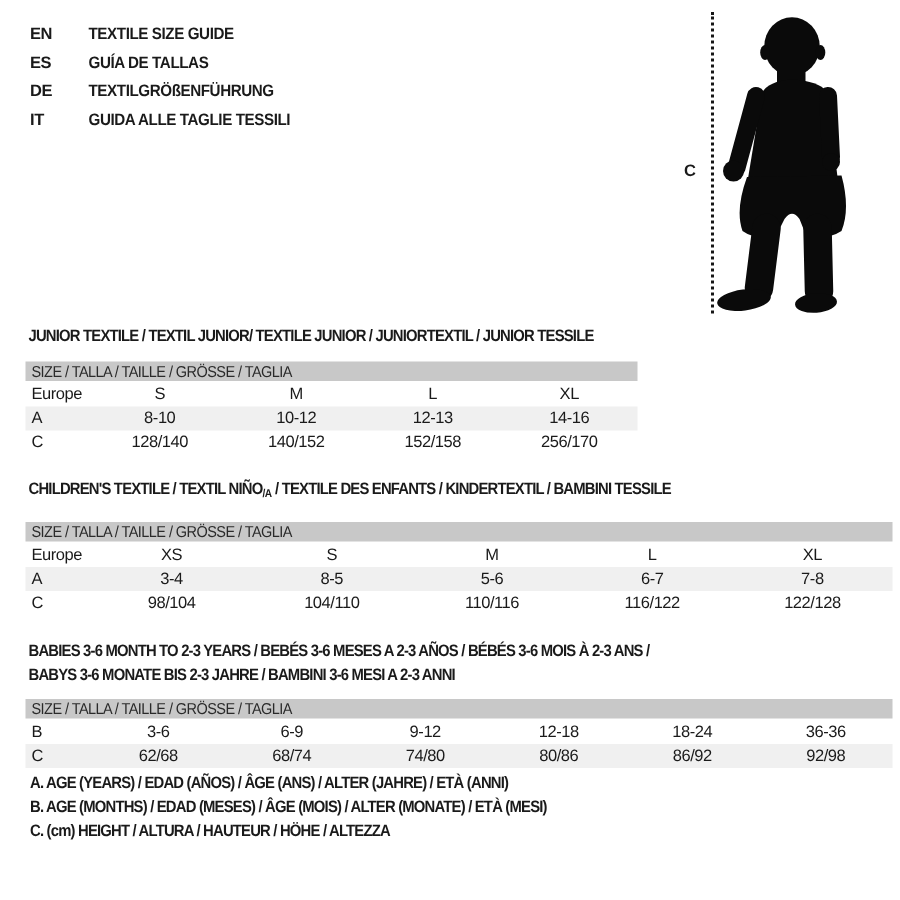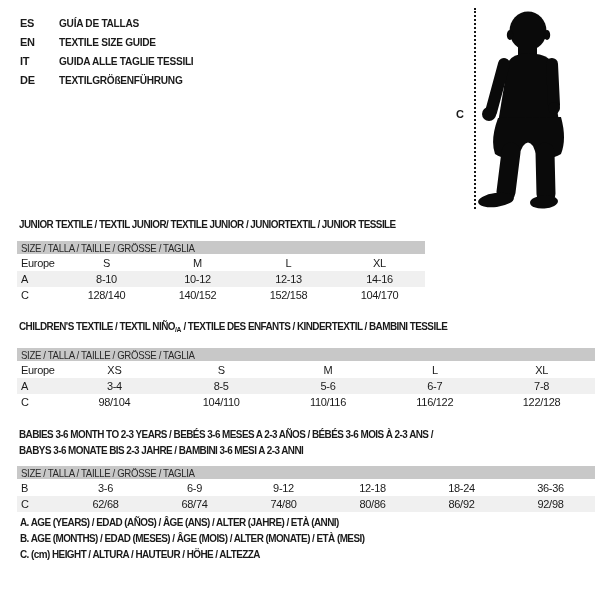--- a/index.html
+++ b/index.html
@@ -59,34 +59,34 @@
   .legend-line {
     height: 16px; font-weight: 700; font-size: 11px; letter-spacing: -0.6px;
     transform: scaleX(0.9); transform-origin: 0 50%; white-space: nowrap;
   }
 </style>
 </head>
 <body>
 
 <div class="lang-block">
   <div class="lang-row">
+    <span class="lang-code">EN</span>
+    <span class="lang-label">TEXTILE SIZE GUIDE</span>
+  </div>
+  <div class="lang-row">
     <span class="lang-code">ES</span>
     <span class="lang-label">GUÍA DE TALLAS</span>
   </div>
   <div class="lang-row">
-    <span class="lang-code">EN</span>
-    <span class="lang-label">TEXTILE SIZE GUIDE</span>
+    <span class="lang-code">DE</span>
+    <span class="lang-label">TEXTILGRÖßENFÜHRUNG</span>
   </div>
   <div class="lang-row">
     <span class="lang-code">IT</span>
     <span class="lang-label">GUIDA ALLE TAGLIE TESSILI</span>
-  </div>
-  <div class="lang-row">
-    <span class="lang-code">DE</span>
-    <span class="lang-label">TEXTILGRÖßENFÜHRUNG</span>
   </div>
 </div>
 
 <svg class="baby-svg" width="140" height="215" viewBox="460 0 140 215" aria-hidden="true">
   <g fill="#0a0a0a" stroke="none">
     <ellipse cx="528" cy="31" rx="18.5" ry="19.5"></ellipse>
     <ellipse cx="510" cy="35" rx="3.2" ry="5"></ellipse>
     <ellipse cx="547" cy="35" rx="3.2" ry="5"></ellipse>
     <rect x="518" y="42" width="19" height="17"></rect>
     <path d="M508 62 Q512 54 528 53 Q546 54 551 61 L559 123 L498 123 Z"></path>
@@ -125,21 +125,21 @@
       <div class="tcell">8-10</div>
       <div class="tcell">10-12</div>
       <div class="tcell">12-13</div>
       <div class="tcell">14-16</div>
     </div>
     <div class="trow">
       <div class="tlabel">C</div>
       <div class="tcell">128/140</div>
       <div class="tcell">140/152</div>
       <div class="tcell">152/158</div>
-      <div class="tcell">104/170</div>
+      <div class="tcell">256/170</div>
     </div>
   </div>
 
 <div class="sec-title title-children">
   <span>CHILDREN'S TEXTILE / TEXTIL NIÑO</span><span class="sub">/A</span><span> / TEXTILE DES ENFANTS / KINDERTEXTIL / BAMBINI TESSILE</span>
 </div>
 <div class="table table-children">
     <div class="tbar">
       <span class="cond">SIZE / TALLA / TAILLE / GRÖSSE / TAGLIA</span>
     </div>

